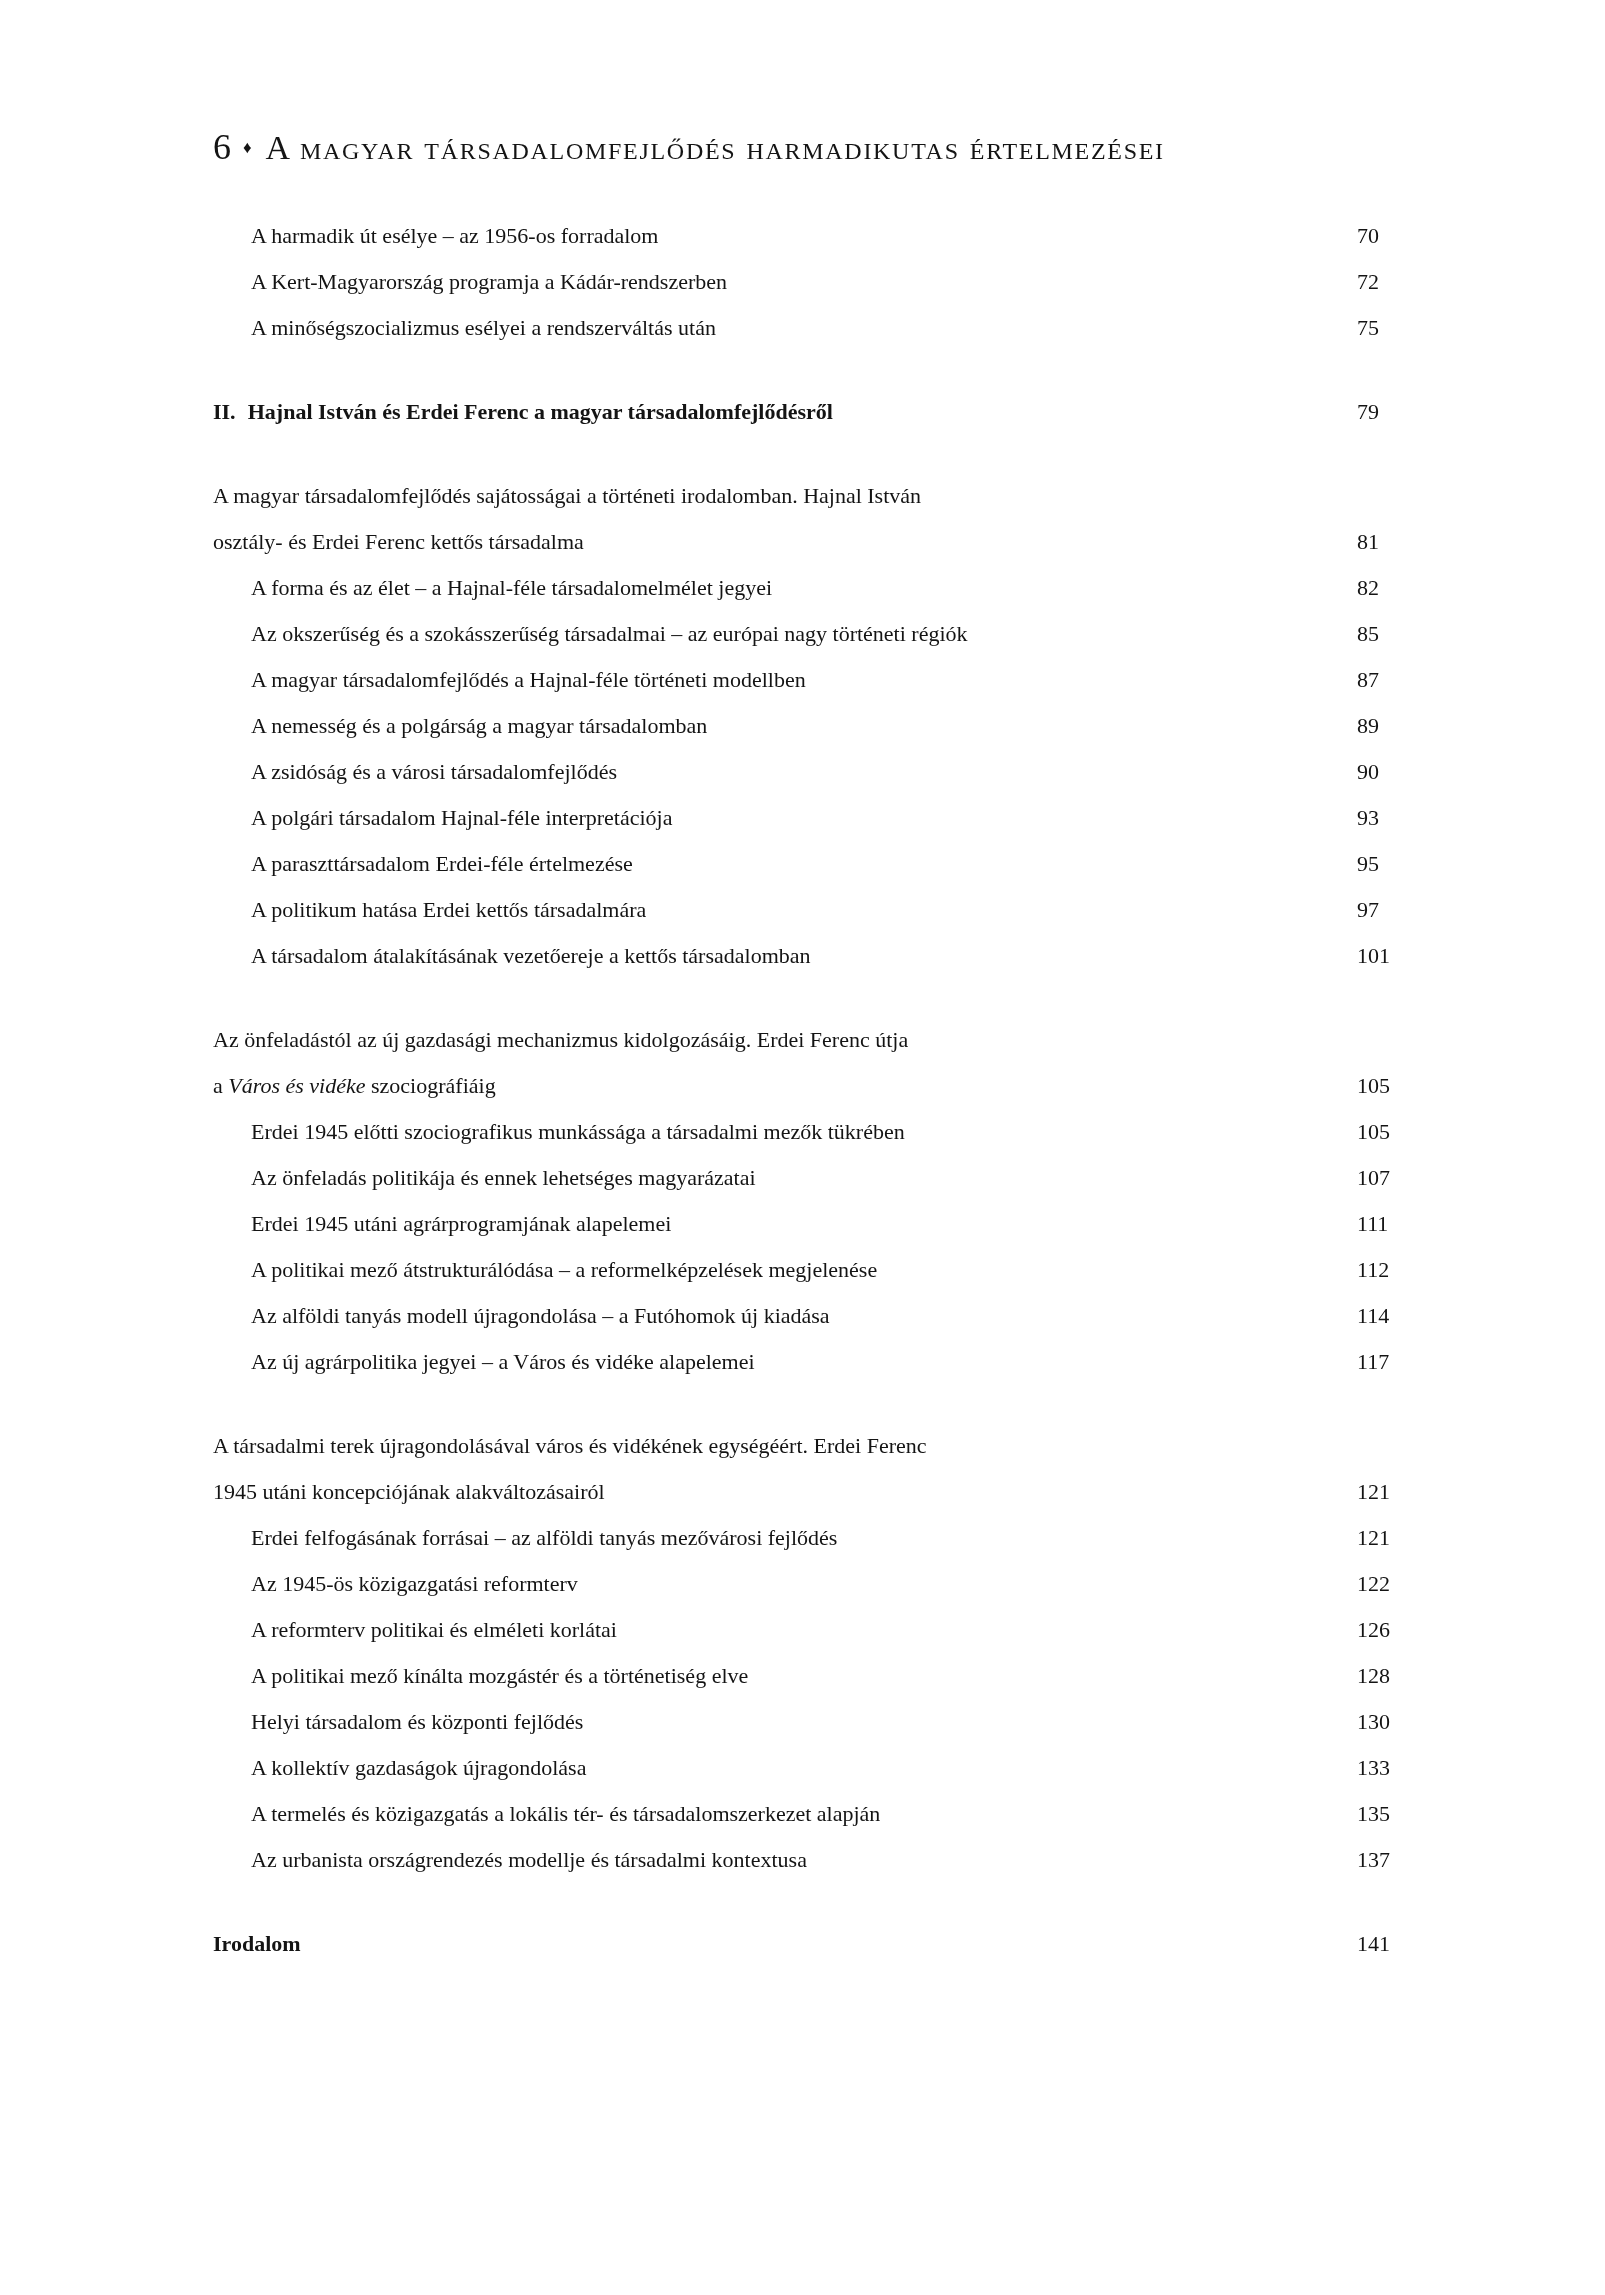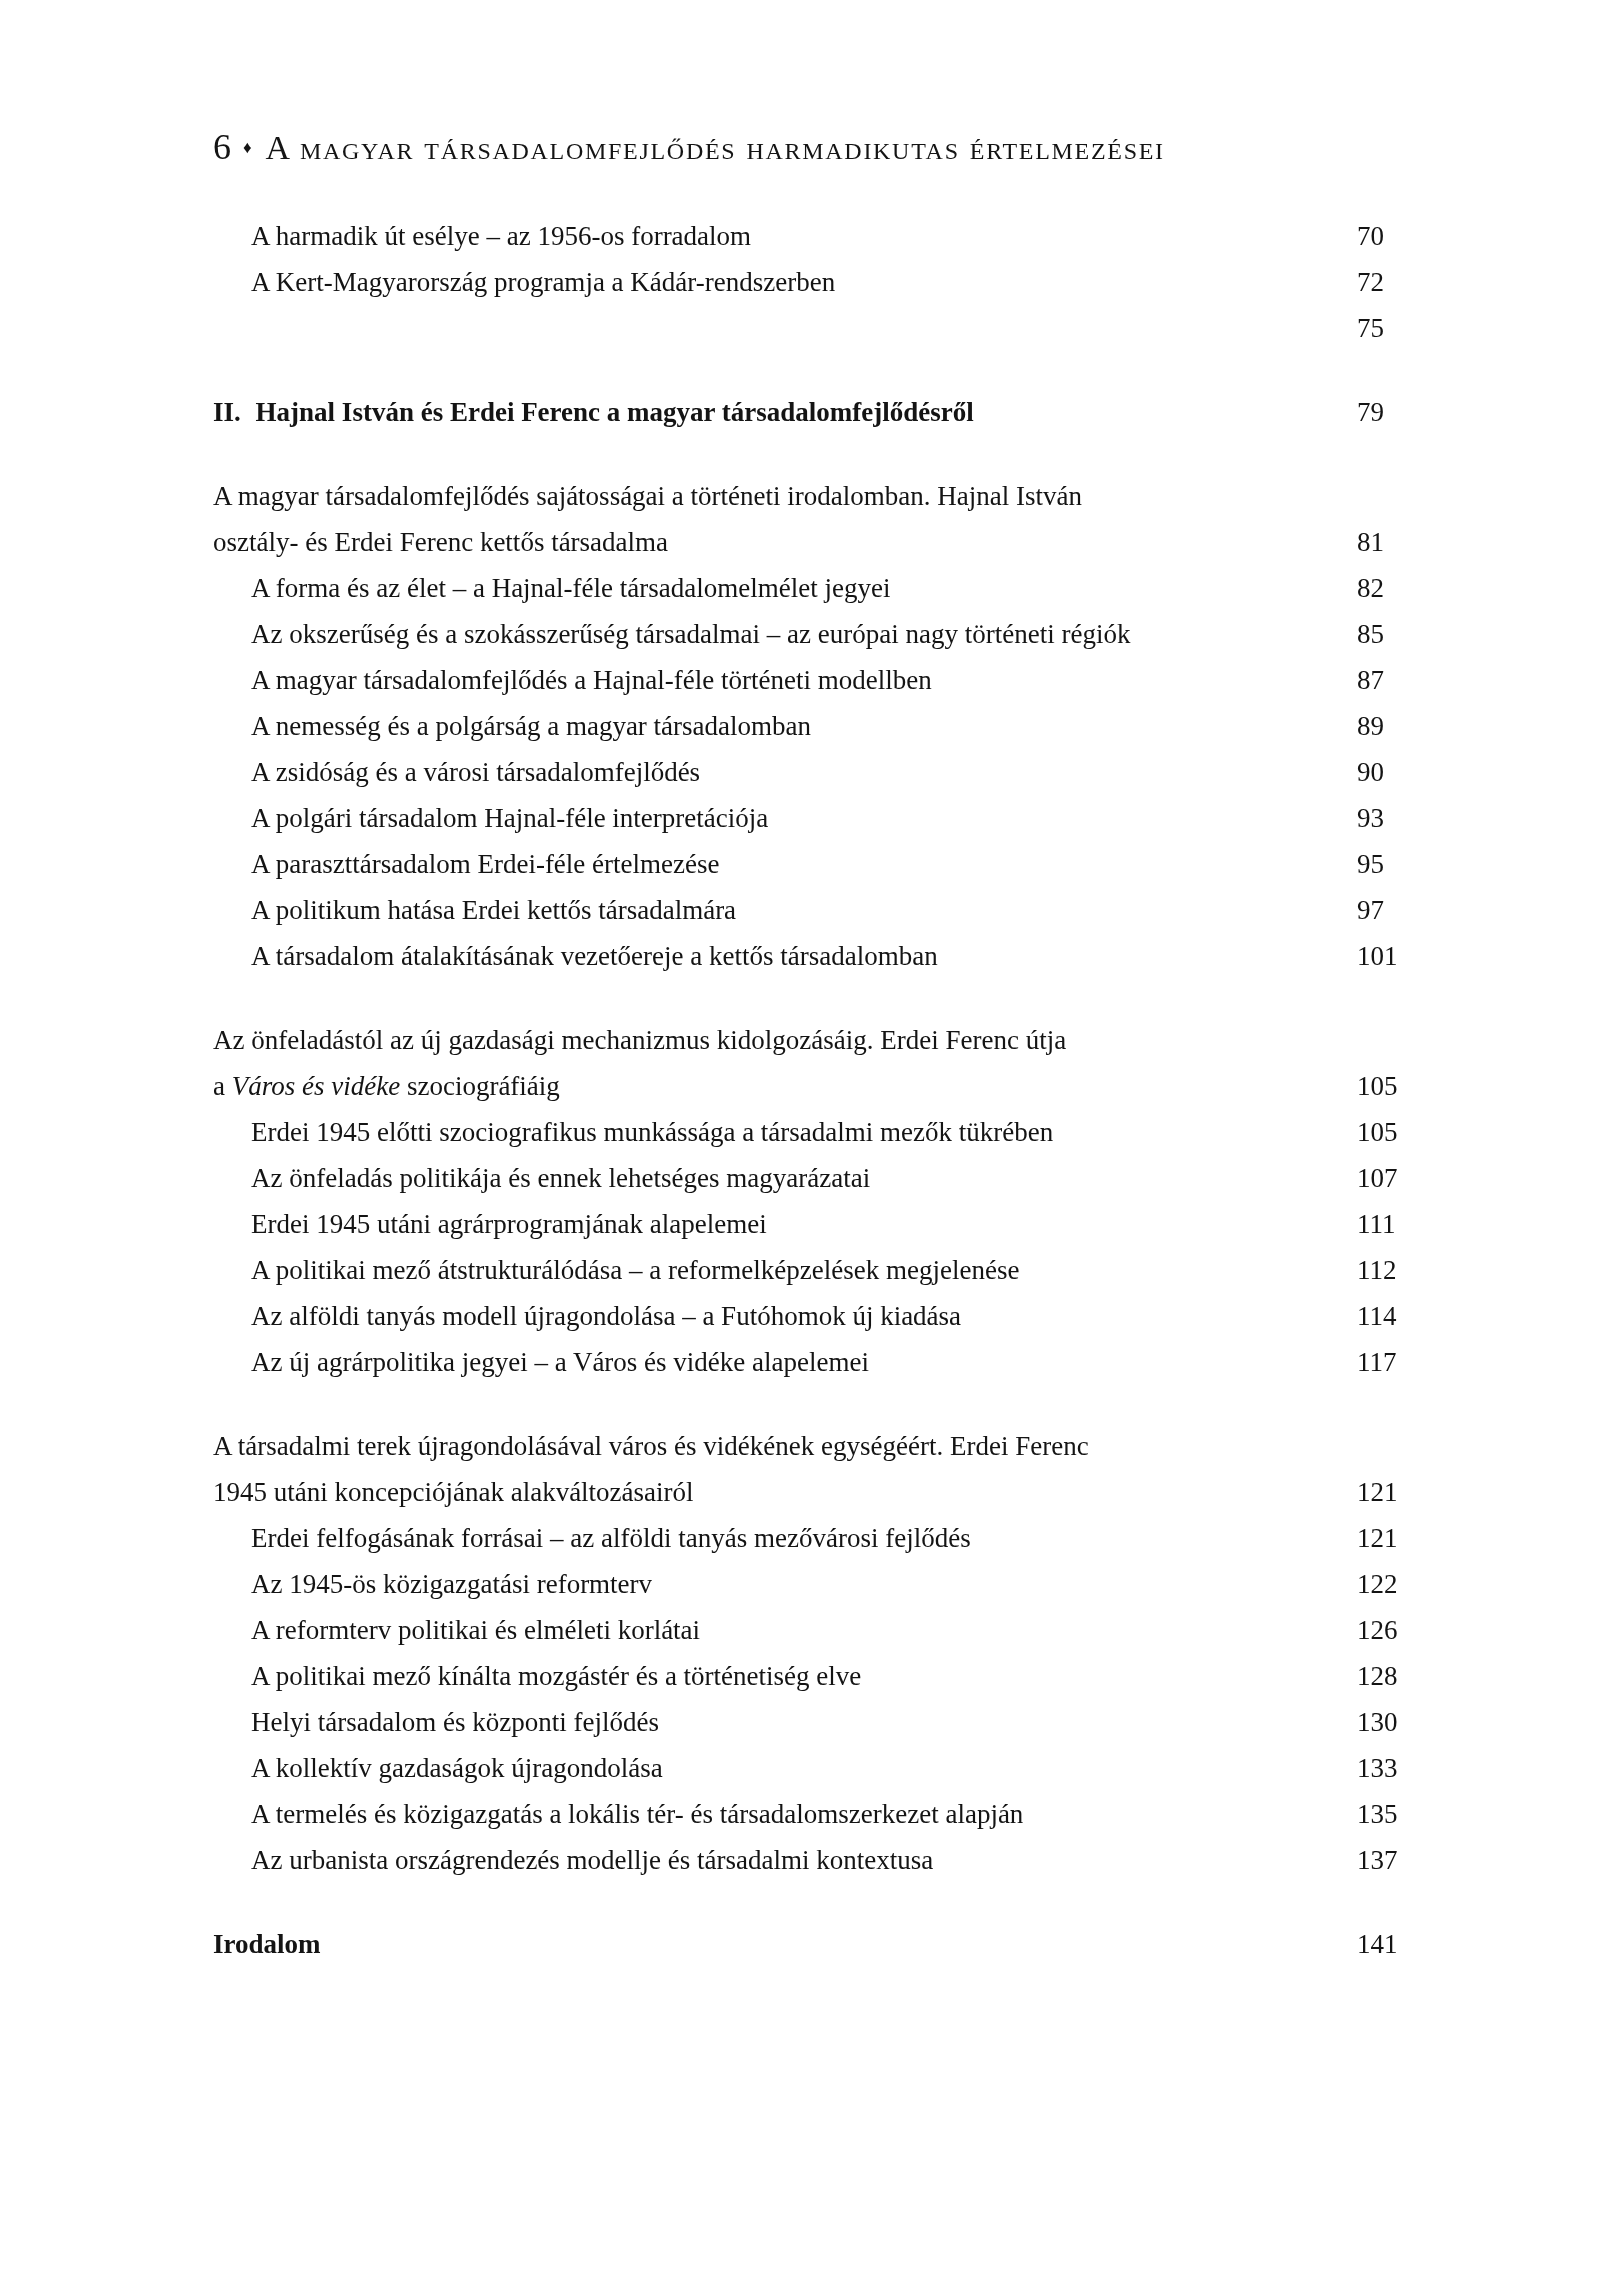--- a/index.html
+++ b/index.html
@@ -42,21 +42,21 @@
     font-variant: small-caps;
     font-variant-caps: small-caps;
     text-align: right;
   }
   
   .toc {
     position: absolute;
     left: 213px;
     right: 174px;
     top: 213px;
-    font-size: 27px;
+    font-size: 22px;
   }
   .toc-row {
     display: flex;
     align-items: baseline;
     line-height: 46px;
     height: 46px;
   }
   .toc-row.indent {
     padding-left: 38px;
   }
@@ -100,20 +100,21 @@
         <span class="toc-title"><span>A harmadik út esélye – az 1956-os forradalom</span></span>
         <span class="leader"></span>
         <span class="toc-page">70</span>
       </div>
       <div class="toc-row entry indent">
         <span class="toc-title"><span>A Kert-Magyarország programja a Kádár-rendszerben</span></span>
         <span class="leader"></span>
         <span class="toc-page">72</span>
       </div>
       <div class="toc-row entry indent">
+        <span class="toc-title"><span>A minőségszocializmus esélyei a rendszerváltás után</span></span>
         <span class="leader"></span>
         <span class="toc-page">75</span>
       </div>
       <div class="toc-gap"></div>
       <div class="toc-row chapter">
         <span class="toc-title"><span class="chapter-num">II.</span><span>Hajnal István és Erdei Ferenc a magyar társadalomfejlődésről</span></span>
         <span class="leader"></span>
         <span class="toc-page">79</span>
       </div>
       <div class="toc-gap"></div>

